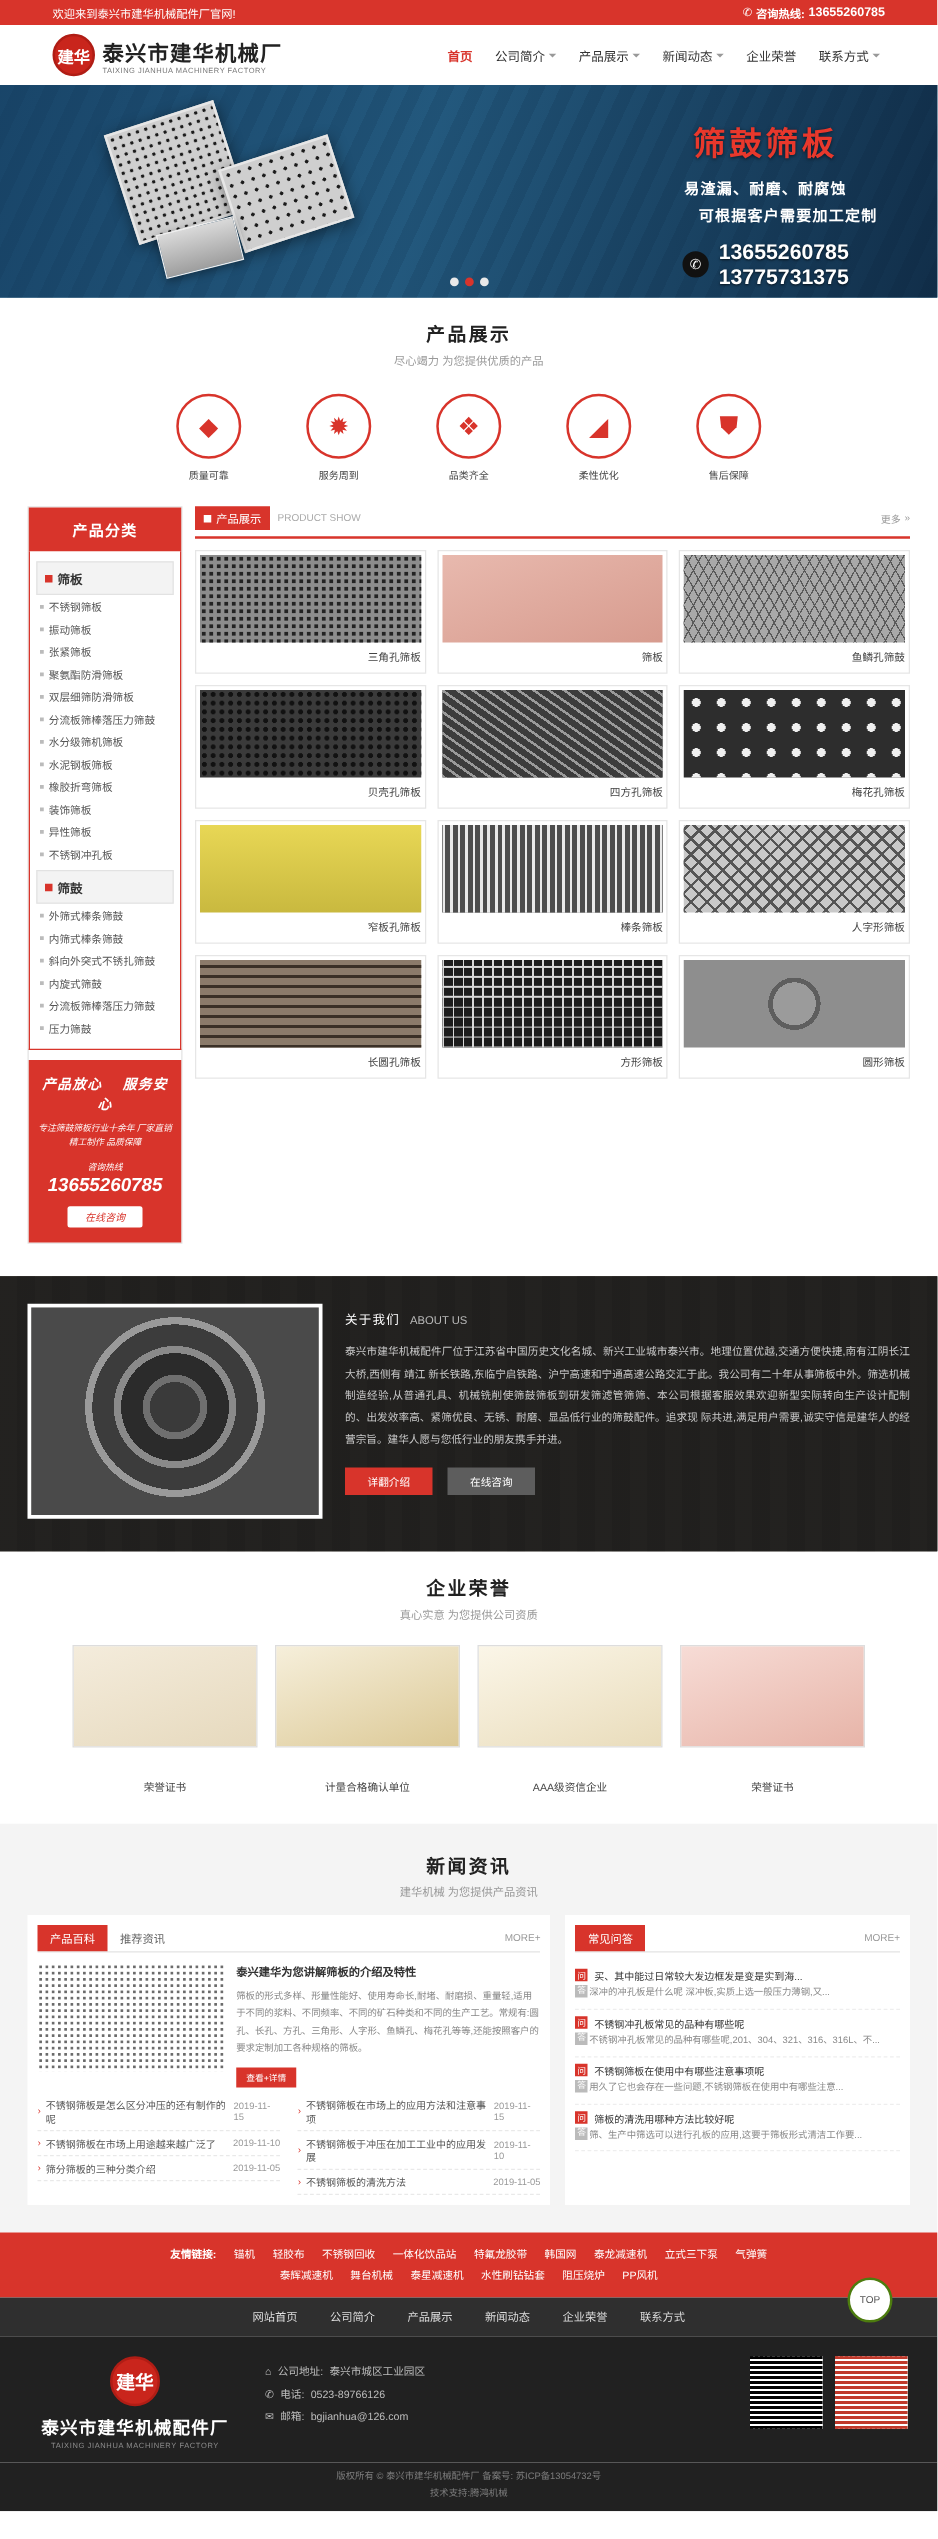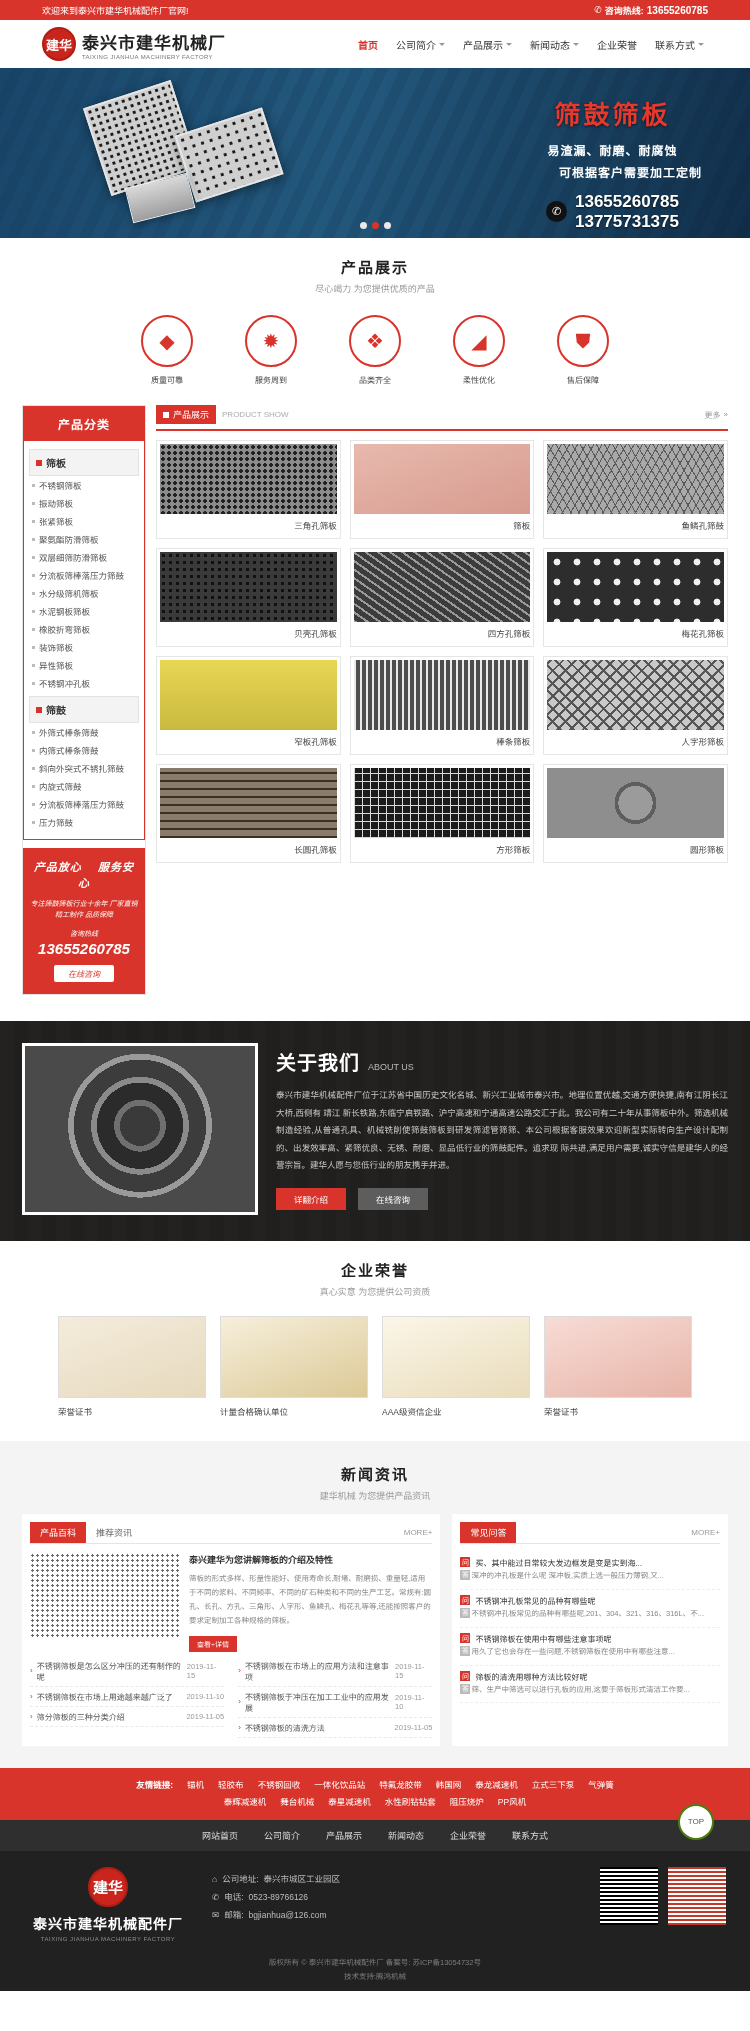--- a/index.html
+++ b/index.html
@@ -152,47 +152,47 @@
     padding: 22px 22px 26px;
     display: flex; gap: 18px; align-items: flex-start;
   }
   .about-img {
     width: 236px; height: 172px; flex: none;
     background: radial-gradient(circle at 50% 48%, #3a3a3a 0 14%, #6f6f6f 14% 18%, #2b2b2b 18% 30%, #8a8a8a 30% 34%, #3c3c3c 34% 46%, #9a9a9a 46% 50%, #4a4a4a 50% 100%);
     border: 3px solid #fff;
   }
   .about-txt { color: #dcdcdc; padding-top: 4px; }
   .about-txt .h { display: flex; align-items: baseline; gap: 8px; }
-  .about-txt .h .cn { font-size: 20px; font-weight: bold; color: #fff; letter-spacing: 1px; }
+  .about-txt .h .cn { font-size: 10px; font-weight: normal; color: #fff; letter-spacing: 1px; }
   .about-txt .h .en { font-size: 9px; color: #b9b9b9; }
   .about-txt p { font-size: 8.5px; line-height: 2.05; margin-top: 11px; color: #c9c9c9; text-align: justify; }
   .about-btns { margin-top: 14px; display: flex; gap: 12px; }
   .about-btns span { font-size: 8.5px; padding: 5px 18px; color: #fff; background: #d8342b; }
   .about-btns span.alt { background: #5d5d5d; }
 
   
   .honors { display: flex; justify-content: center; gap: 14px; padding: 6px 22px 24px; }
   .honor { width: 148px; }
   .honor .img { height: 82px; border: 1px solid #ddd; }
-  .honor .cap { font-size: 8.5px; color: #444; padding-top: 7px; }
+  .honor .cap { text-align: center; font-size: 8.5px; color: #444; padding-top: 25px; }
   .h1img { background: linear-gradient(160deg,#f4ecdc,#e6d9bd); }
   .h2img { background: linear-gradient(160deg,#f6efdb,#dcc996); }
   .h3img { background: linear-gradient(160deg,#fbf6e8,#e9dcbb); }
   .h4img { background: linear-gradient(160deg,#f7dcd6,#e7b4a8); }
 
   
   .news-wrap { background: #f4f4f4; padding: 4px 22px 22px; }
   .news-cols { display: flex; gap: 12px; }
   .news-left { flex: 1.55; background: #fff; padding: 8px; }
   .news-right { flex: 1; background: #fff; padding: 8px; }
   .tabs { display: flex; align-items: center; border-bottom: 1px solid #e4e4e4; }
   .tabs .tab { font-size: 9px; padding: 4px 10px; color: #666; }
   .tabs .tab.on { background: #d8342b; color: #fff; }
   .tabs .more { margin-left: auto; font-size: 8px; color: #999; }
-  .news-feature { display: flex; gap: 9px; margin-top: 9px; font-family: Liberation Serif, serif; }
+  .news-feature { display: flex; gap: 9px; margin-top: 9px; }
   .news-feature .thumb { width: 150px; height: 86px; background: linear-gradient(160deg,#cfcfcf,#9b9b9b); background-image: radial-gradient(circle,#6a6a6a 1px,transparent 1.2px); background-size: 5px 5px; flex: none; }
   .news-feature .body .t { font-size: 9px; color: #333; font-weight: bold; }
   .news-feature .body .d { font-size: 7.5px; color: #888; line-height: 1.85; margin-top: 6px; }
   .news-feature .body .more { display: inline-block; margin-top: 8px; background: #d8342b; color: #fff; font-size: 7px; padding: 3px 8px; }
   .nli { display: flex; align-items: center; font-size: 8px; color: #555; padding: 4px 0; border-bottom: 1px dashed #e9e9e9; }
   .nli .dot { color: #d8342b; margin-right: 4px; }
   .nli .date { margin-left: auto; color: #999; font-size: 7.5px; }
   .faq { margin-top: 8px; }
   .faq .q { display: flex; gap: 5px; font-size: 8px; color: #333; padding: 5px 0 2px; }
   .faq .q .tag { background: #d8342b; color: #fff; font-size: 7px; width: 10px; height: 10px; display: flex; align-items: center; justify-content: center; flex: none; }

